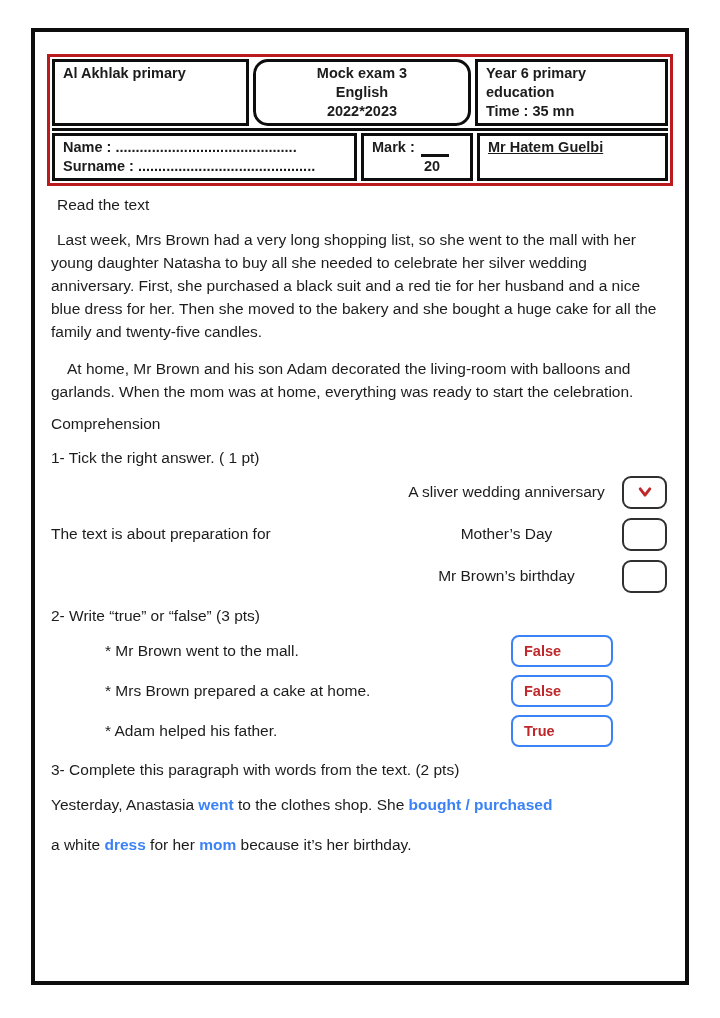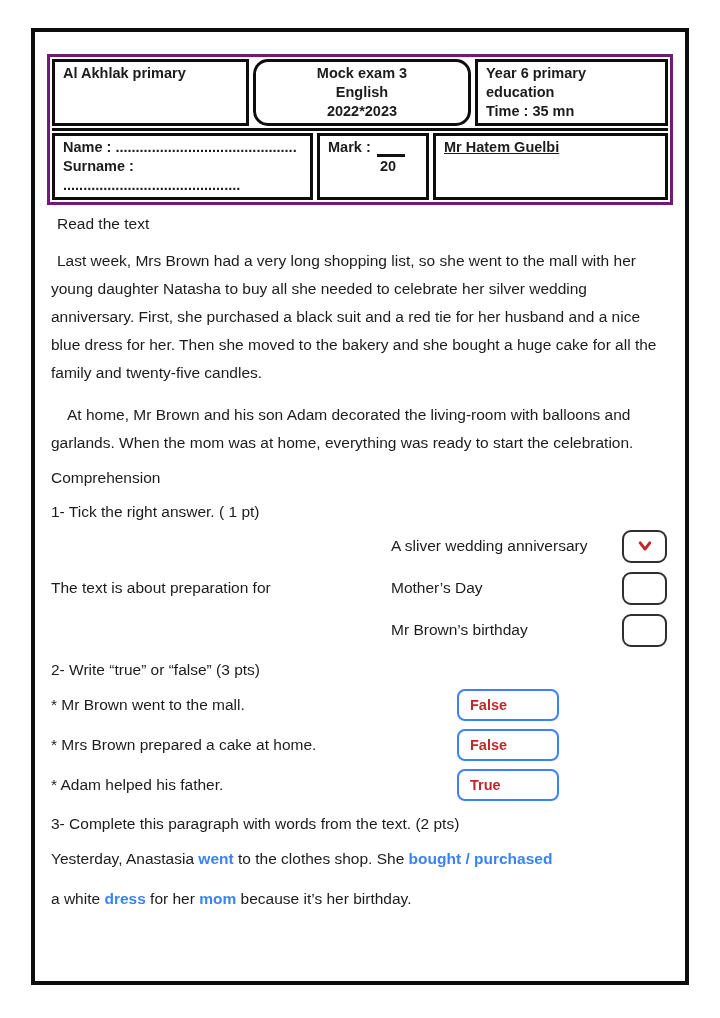--- a/index.html
+++ b/index.html
@@ -6,58 +6,58 @@
   html,body { background:#ffffff; }
   .page {
     width:720px; height:1018px; position:relative; background:#ffffff;
     font-family:"Liberation Sans", sans-serif; color:#1c1c1c; overflow:hidden;
   }
   .frame {
     position:absolute; left:31px; top:28px; width:658px; height:957px;
     border:4px solid #0d0d0d; background:#ffffff; overflow:hidden;
   }
   
-  .header-table { margin:22px 12px 0 12px; border:3px solid #701a75; padding:2px; }
+  .header-table { margin:22px 12px 0 12px; border:3px solid #b91c1c; padding:2px; }
   .hrow { display:flex; gap:4px; }
   .cell {
     border:3px solid #0d0d0d; padding:2px 8px; line-height:19px;
     font-weight:bold; font-size:14.5px; background:#fff;
   }
   .c1 { width:197px; }
   .c2 { width:218px; text-align:center;border-radius:15px; }
   .c3 { flex:1; }
-  .c4 { width:261px; }
+  .c4 { width:305px; }
   .c5 { width:112px; }
   .c6 { flex:1;text-decoration:underline; }
   .hdivider { height:3px; background:#0d0d0d; margin:2px 0; }
   .mark-line { display:flex; align-items:flex-end; }
   .mark-bar { display:inline-block; width:28px; height:3.5px; background:#111; margin-left:6px; }
   .mark-total { padding-left:52px; }
   
   .content { padding:0 18px 0 16px; font-size:15.5px; }
   .heading { font-size:15.5px; font-weight:normal; line-height:22px; }
   .read-heading { margin-top:8px; padding-left:6px; }
-  .para { line-height:28px; }
+  .para { line-height:23px; }
   .p1 { margin-top:12px; text-indent:6px; }
   .p2 { margin-top:14px; text-indent:16px; }
   .comp-heading { margin-top:10px; }
   .q-label { margin-top:12px; line-height:22px; }
   .q2-label, .q3-label { margin-top:8px; }
   
   .q1-block { margin-top:2px; }
   .q1-row { display:flex; align-items:center; height:42px; }
   .q1-stem { width:340px; flex-shrink:0; }
-  .q1-opt { flex:1; }
+  .q1-opt { flex:1;text-align:center; }
   .checkbox {
     width:45px; height:33px; border:2.5px solid #2f2f2f; border-radius:9px;
     display:flex; align-items:center; justify-content:center; flex-shrink:0; background:#fff;
   }
   
   .q2-block { margin-top:4px; }
-  .q2-row { display:flex; align-items:center; height:40px; }
+  .q2-row { display:flex; align-items:center; height:40px;justify-content:center; }
   .q2-stmt { width:406px; flex-shrink:0; }
   .ans-box {
     width:102px; height:32px; border:2px solid #3b82f6; border-radius:8px;
     display:flex; align-items:center; padding-left:11px; background:#fff;
     font-weight:bold; font-size:14.5px; color:#bf272b;
   }
   
   .q3-line { line-height:24px; }
   .q3-l1 { margin-top:12px; }
   .q3-l2 { margin-top:16px; }

